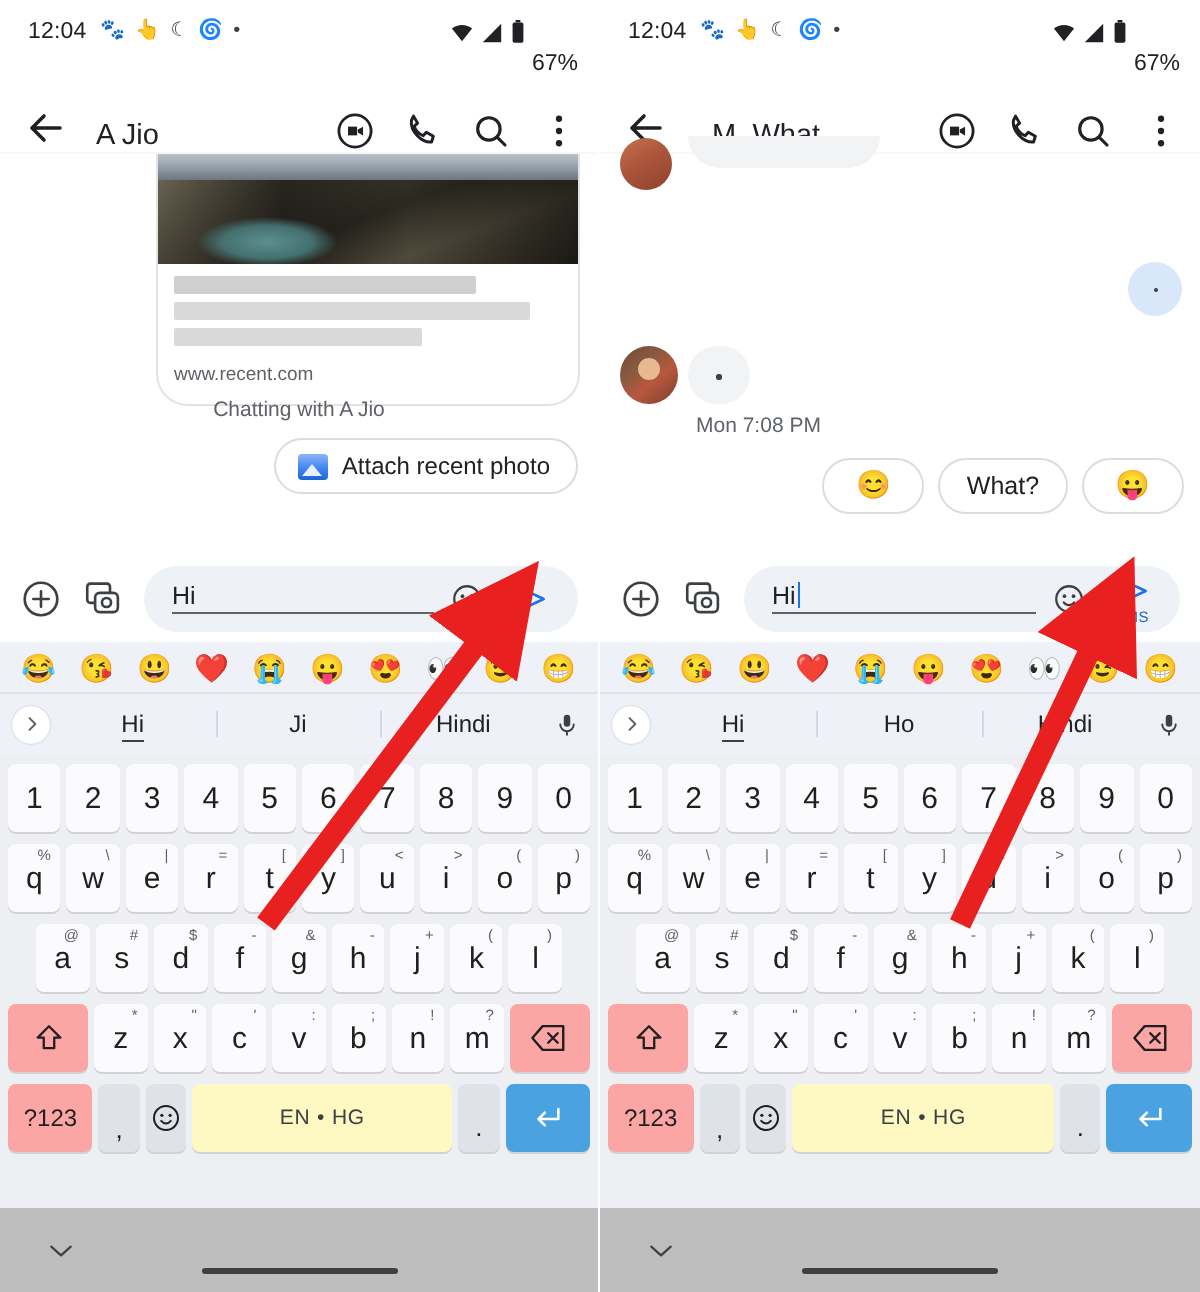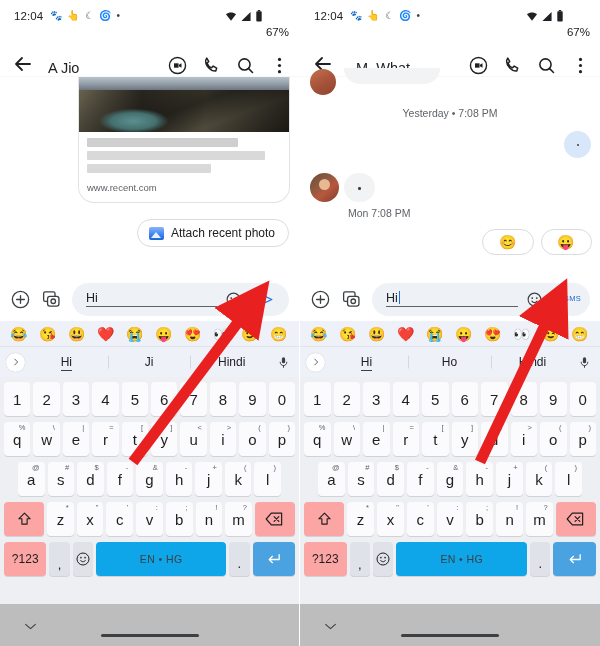--- a/index.html
+++ b/index.html
@@ -151,21 +151,21 @@
     display: flex; align-items: center; padding: 0 9px 0 14px; gap: 8px;
   }
   .comp-text {
     flex: 1 1 auto; font-size: 12.5px; color: #202124;
     border-bottom: 1px solid #5f6368; align-self: center; width: fit-content;
     line-height: 15px; padding-bottom: 0px;
   }
   .comp-caret { display:inline-block; width:1px; height:13px; background:#1a73e8; vertical-align:-2px; margin-left:1px;}
   .emoji-btn { width: 17px; height: 17px; flex: 0 0 auto; }
   .send-btn {
-    width: 30px; flex: 0 0 auto; display: flex; flex-direction: row;
+    width: 30px; flex: 0 0 auto; display: flex; flex-direction: column;
     align-items: center; justify-content: center;
   }
   .send-sms { font-size: 7.5px; color: #1967d2; letter-spacing: .3px; margin-top: -1px; }
 
   
   .keyboard {
     position: absolute; left: 0; right: 0; bottom: 0; height: 325px;
     background: #edeff3;
   }
   .kb-emoji {
@@ -199,21 +199,21 @@
     flex: 1 1 0; height: 34px; background: #fbfbfd; border-radius: 4px;
     position: relative; display: flex; align-items: center; justify-content: center;
     font-size: 15px; color: #1f1f1f;
     box-shadow: 0 1px 0 rgba(0,0,0,.12);
   }
   .key .sec {
     position: absolute; top: 1px; right: 5px; font-size: 7.5px; color: #5f6368;
   }
   .key.fn { background: #fca5a5; font-size: 12px; }
   .key.wide { flex: 1.5 1 0; }
-  .key.space { flex: 4.6 1 0; background: #0ea5e9; font-size: 10.5px; color: #3c4043; letter-spacing:.4px;}
+  .key.space { flex: 4.6 1 0; background: #fef9c3; font-size: 10.5px; color: #3c4043; letter-spacing:.4px;}
   .key.enter { background: #4aa3e0; flex: 1.5 1 0; }
   .key.narrow { flex: .72 1 0; background: #dfe2e8; font-size: 13px; }
   .row3 { padding: 0 2px; }
   .kb-bottom {
     position: absolute; left: 0; right: 0; bottom: 0; height: 42px;
     background: #bdbdbd;
   }
   .kb-hide { position: absolute; left: 24px; top: 13px; }
   .home-bar {
     position: absolute; left: 50%; transform: translateX(-50%); bottom: 9px;
@@ -284,20 +284,21 @@
       <div class="link-card">
         <div class="lc-photo-top"></div>
         <div class="lc-photo"></div>
         <div class="lc-blur">
           <div class="lc-bar b1"></div>
             <div class="lc-bar b2"></div>
             <div class="lc-bar b3"></div>
         </div>
         <div class="lc-url">www.recent.com</div>
       </div>
+      <div class="chat-note">Chatting with A Jio</div>
       <div class="attach-chip">
         <span class="photo-mini"></span>
         <span>Attach recent photo</span>
       </div>
     </div>
 
     <div class="composer">
       <svg class="comp-ic" viewBox="0 0 24 24">
           <circle cx="12" cy="12" r="9.3" fill="none" stroke="#3c4043" stroke-width="1.5"></circle>
           <path stroke="#3c4043" stroke-width="1.5" stroke-linecap="round" d="M12 7.6v8.8M7.6 12h8.8"></path>
@@ -575,31 +576,31 @@
             <circle cx="12" cy="5" r="1.8" fill="#202124"></circle>
             <circle cx="12" cy="12" r="1.8" fill="#202124"></circle>
             <circle cx="12" cy="19" r="1.8" fill="#202124"></circle>
           </svg>
       </div>
     </div>
 
     <div class="convo right">
       <div class="av-top"></div>
       <div class="bub-top"></div>
-      <div class="daystamp">Yesterday • 7:08 PM</div>
       <div class="bub-out">
           <span class="dot"></span>
         </div>
       <div class="av-main"></div>
       <div class="bub-in">
           <span class="dot"></span>
         </div>
       <div class="timestamp-in">Mon 7:08 PM</div>
       <div class="sugg-row">
         <div class="sugg-chip emoji">😊</div>
+        <div class="sugg-chip">What?</div>
         <div class="sugg-chip emoji">😛</div>
       </div>
     </div>
 
     <div class="composer">
       <svg class="comp-ic" viewBox="0 0 24 24">
           <circle cx="12" cy="12" r="9.3" fill="none" stroke="#3c4043" stroke-width="1.5"></circle>
           <path stroke="#3c4043" stroke-width="1.5" stroke-linecap="round" d="M12 7.6v8.8M7.6 12h8.8"></path>
         </svg>
       <svg class="comp-ic" viewBox="0 0 24 24">

